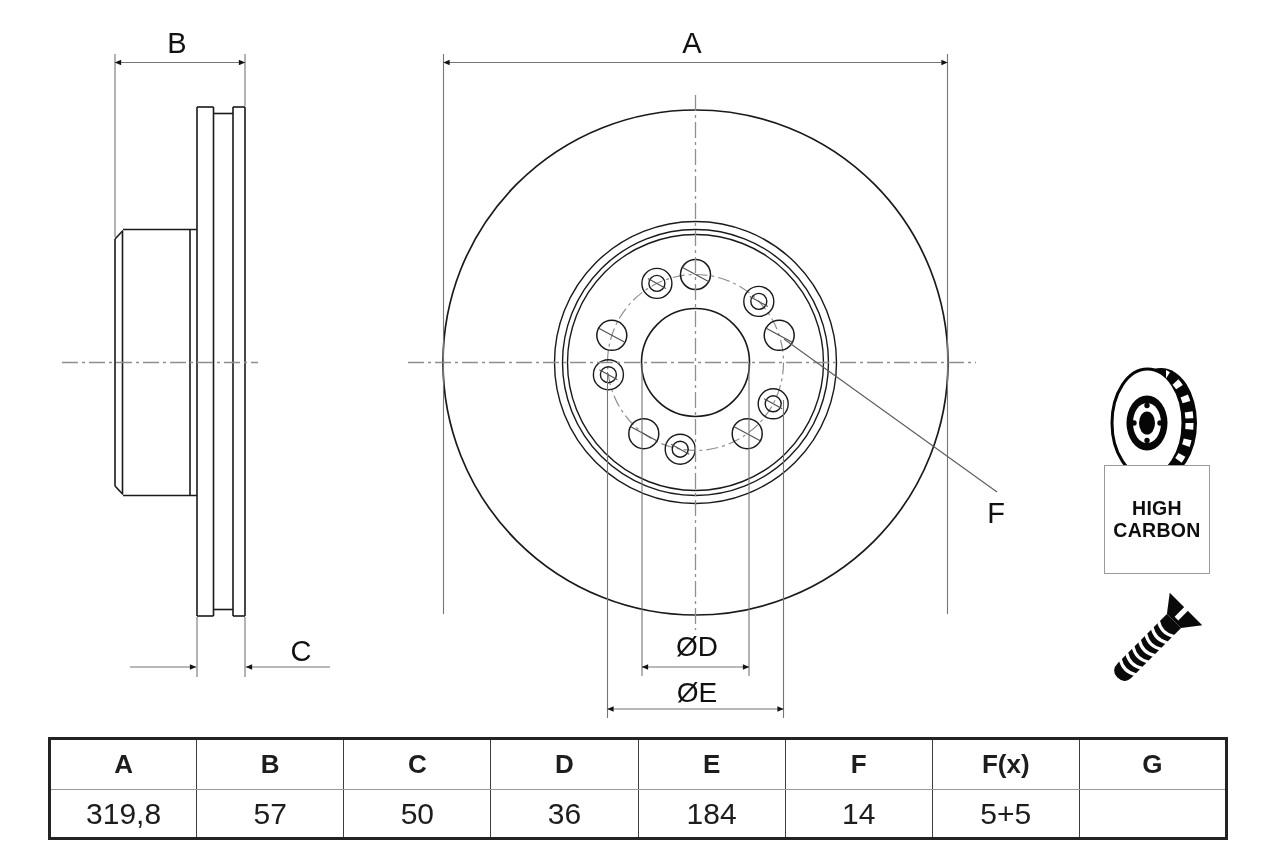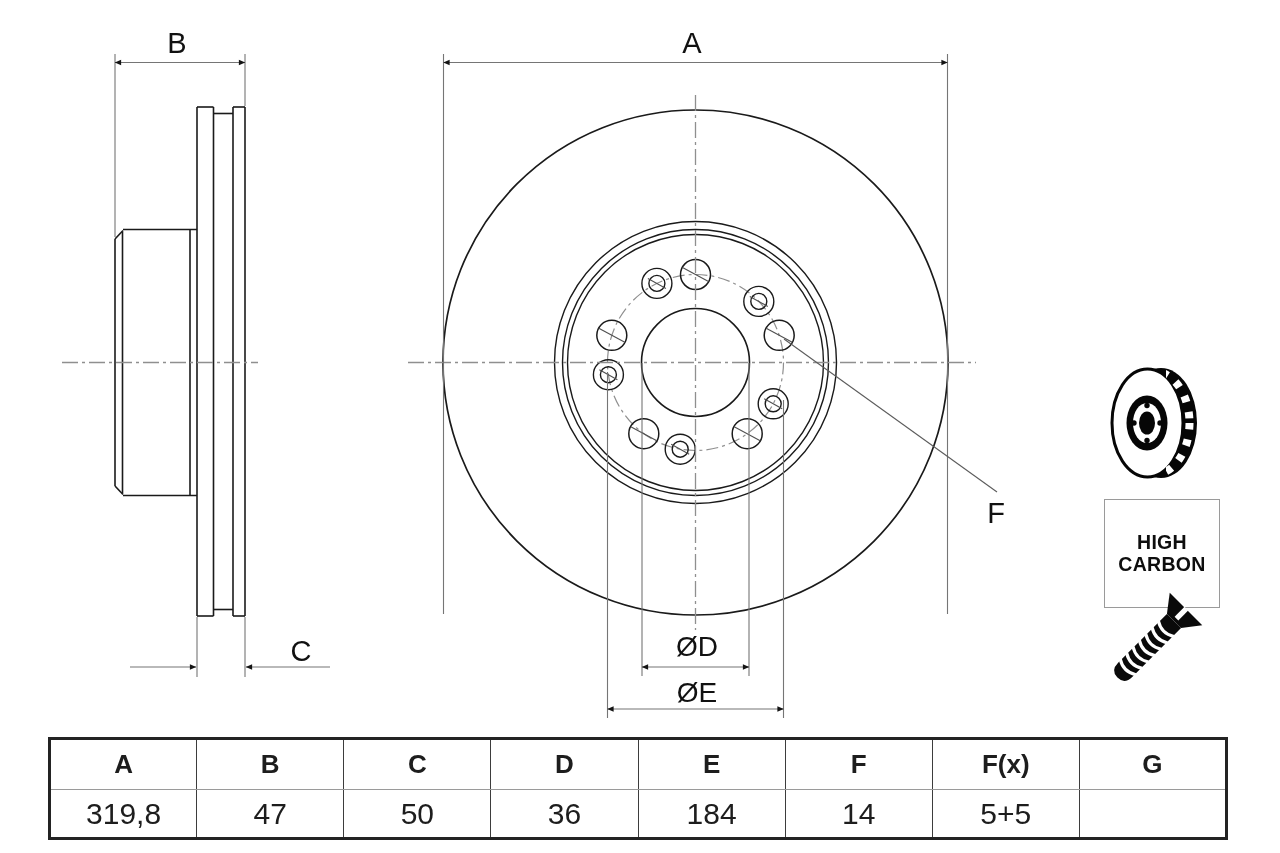--- a/index.html
+++ b/index.html
@@ -18,21 +18,21 @@
     font-size:26px;font-weight:bold;height:47px;color:#1d1d1d;
     border-left:1.6px solid #3d3d3d;border-right:1.6px solid #3d3d3d;
     border-bottom:1.6px solid #9a9a9a;
   }
   table.dim-table td{
     font-size:30px;font-weight:normal;height:45px;color:#1d1d1d;
     border-left:1.6px solid #3d3d3d;border-right:1.6px solid #3d3d3d;
   }
   
   .hc-badge{
-    position:absolute;left:1104px;top:499px;width:116px;height:109px;
+    position:absolute;left:1104px;top:465px;width:106px;height:109px;
     box-sizing:border-box;border:1.5px solid #9a9a9a;background:#fff;
     display:flex;flex-direction:column;align-items:center;justify-content:center;
     gap:3px;font-weight:bold;font-size:19.5px;letter-spacing:.3px;color:#0e0e0e;line-height:1;
   }
   .icon-abs{position:absolute;}
 </style>
 </head>
 <body>
 
 <div class="stage">
@@ -197,21 +197,21 @@
         <th>D</th>
         <th>E</th>
         <th>F</th>
         <th>F(x)</th>
         <th>G</th>
       </tr>
     </thead>
     <tbody>
       <tr>
         <td>319,8</td>
-        <td>47</td>
+        <td>57</td>
         <td>50</td>
         <td>36</td>
         <td>184</td>
         <td>14</td>
         <td>5+5</td>
         <td></td>
       </tr>
     </tbody>
   </table>
 

